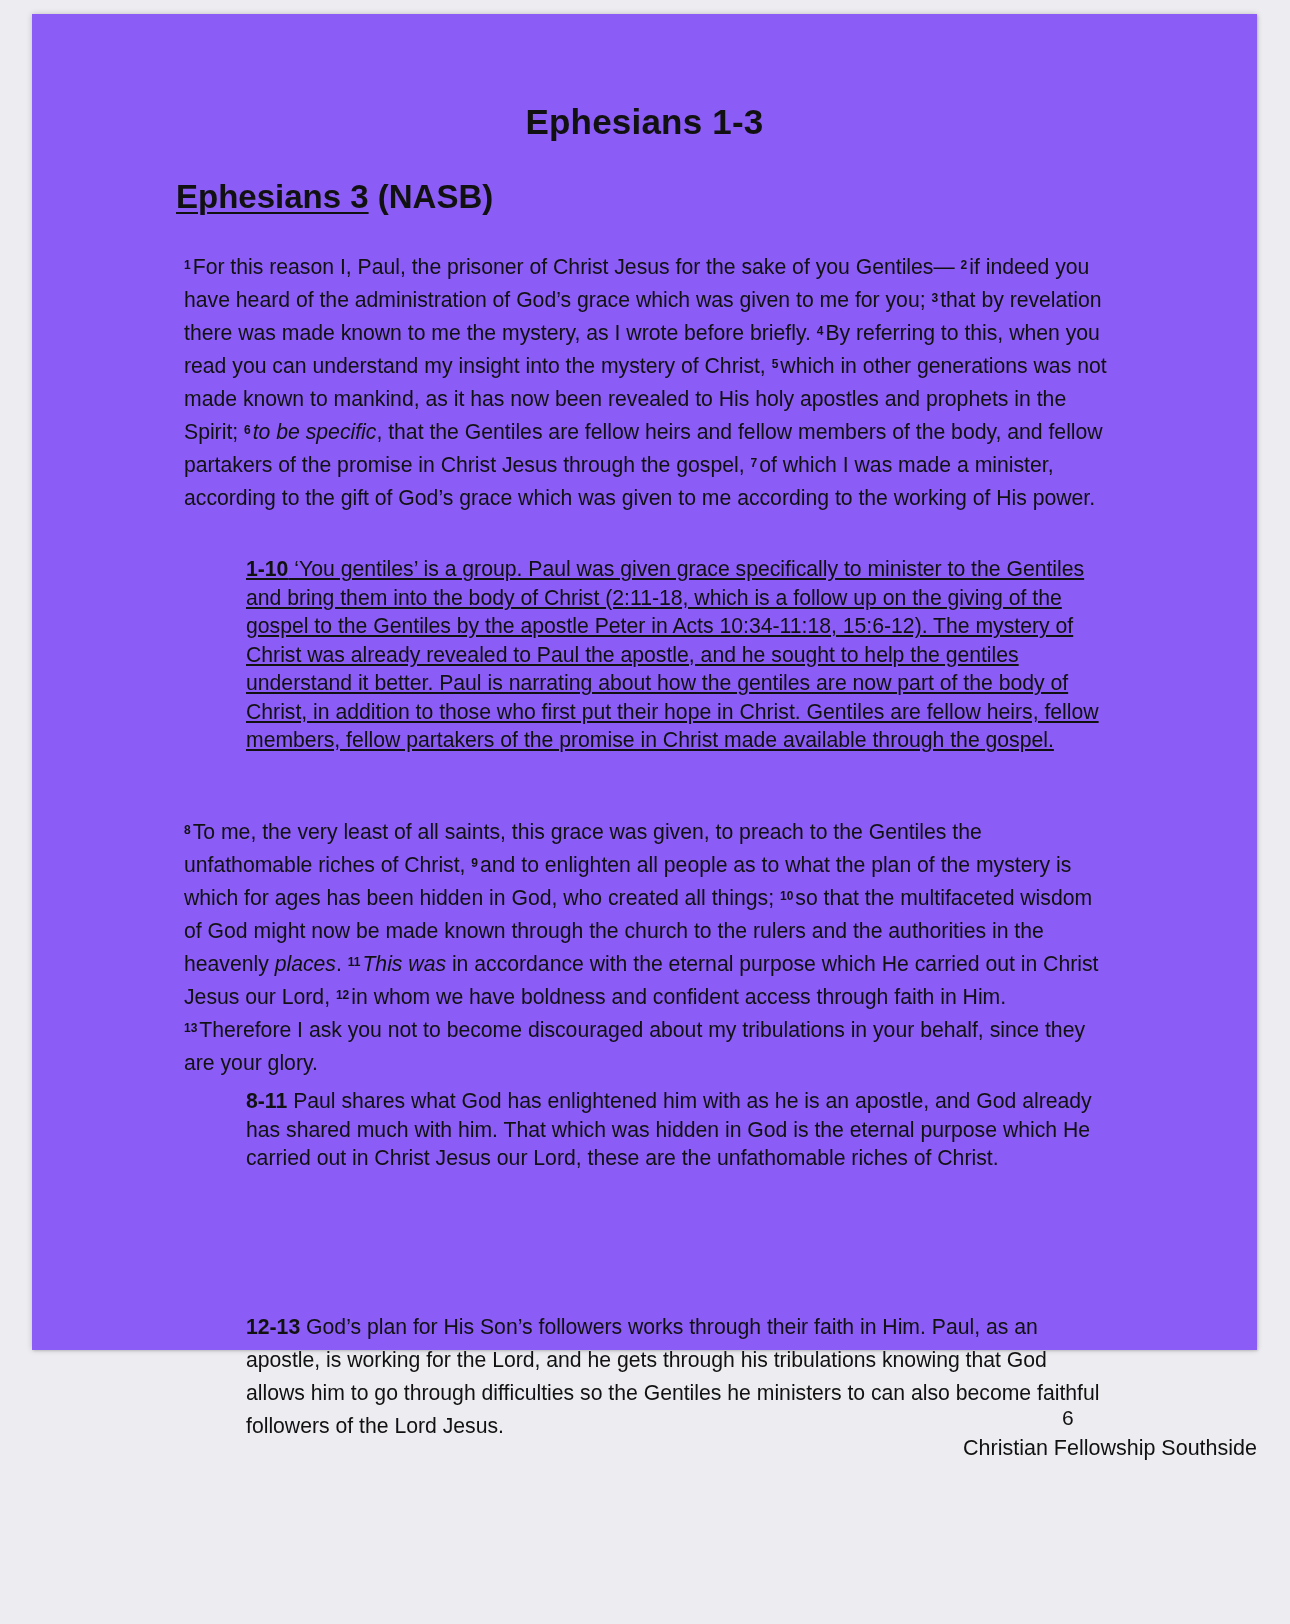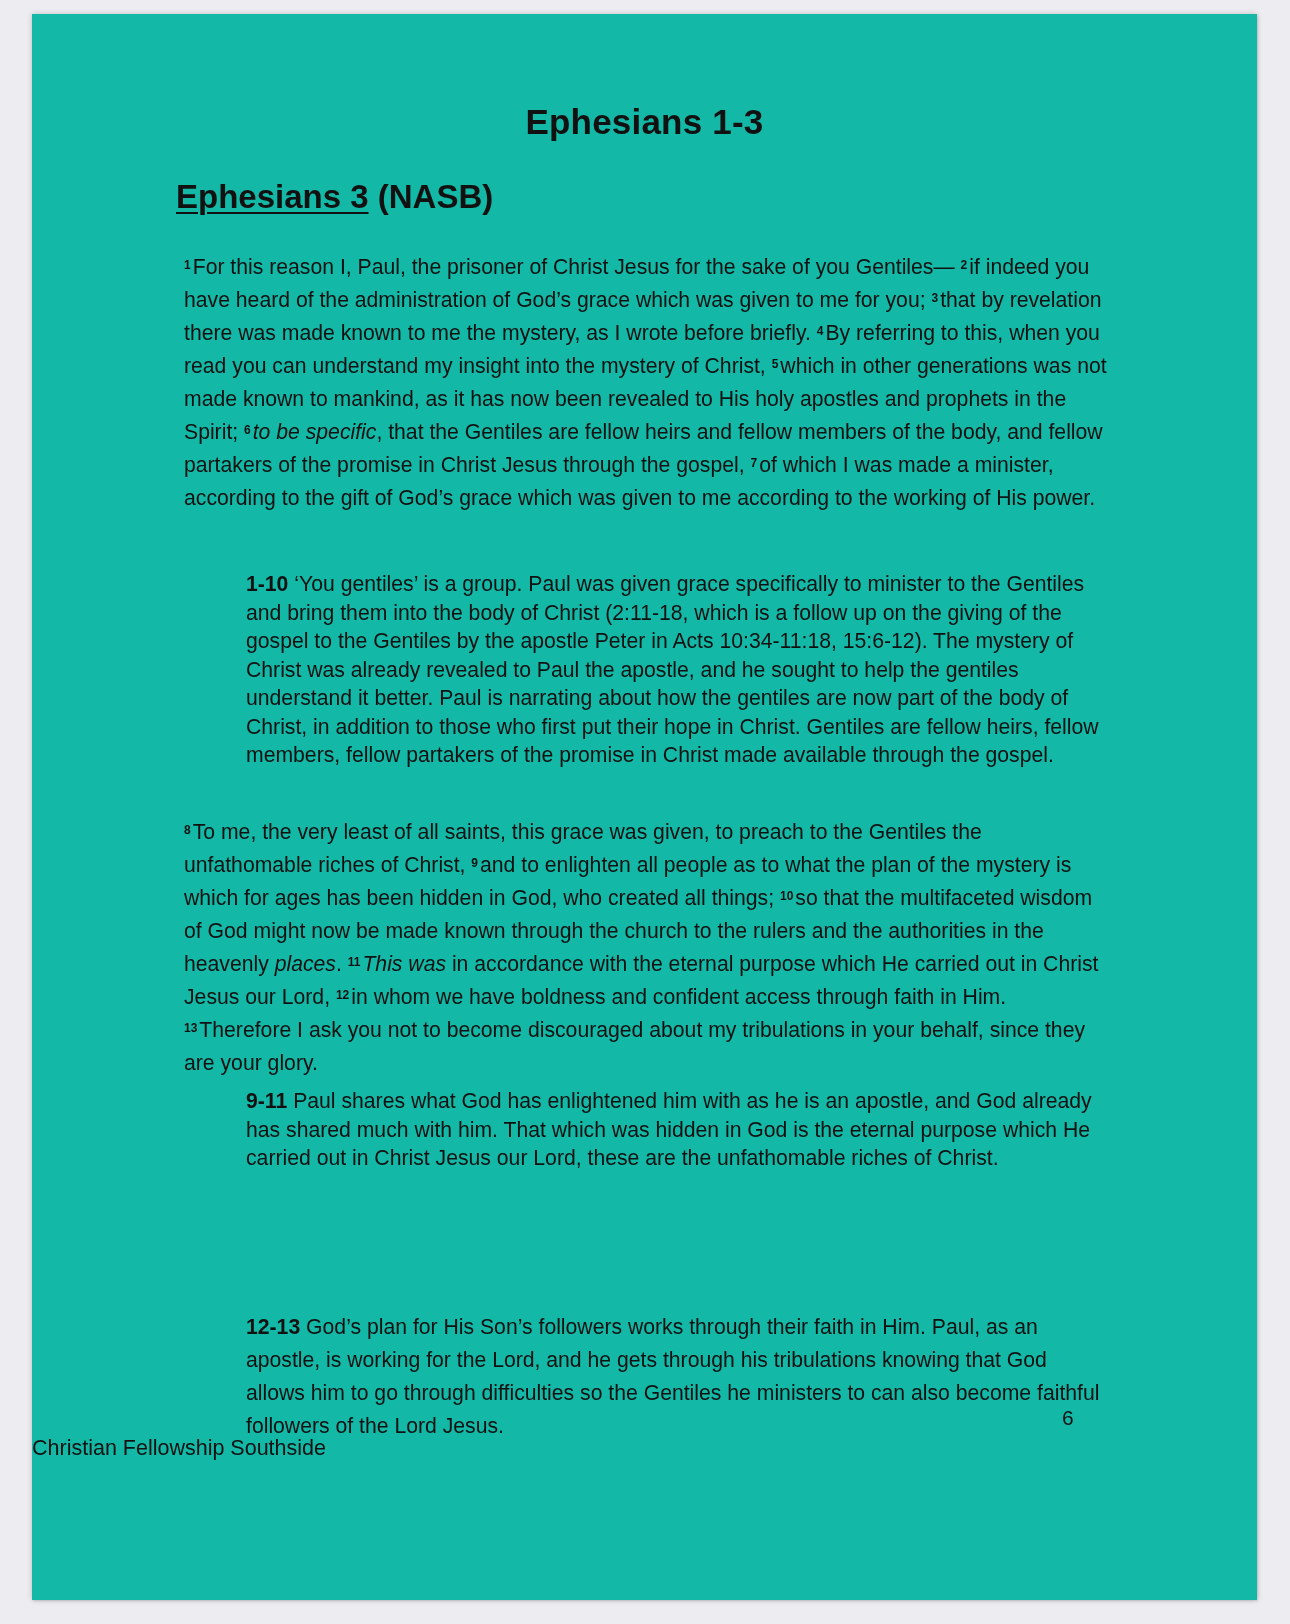--- a/index.html
+++ b/index.html
@@ -13,22 +13,22 @@
     body {
       position: relative;
       font-family: "Liberation Sans", "DejaVu Sans", sans-serif;
       color: #111;
     }
     .page {
       position: absolute;
       left: 32px;
       top: 14px;
       width: 1225px;
-      height: 1586px;
-      background: #14b8a6;
+      height: 1336px;
+      background: #8b5cf6;
       box-shadow: 0 0 6px rgba(0,0,0,0.18), 1px 1px 2px rgba(0,0,0,0.12);
     }
     .doc-title {
       position: absolute;
       top: 88px;
       left: 0;
       width: 100%;
       text-align: center;
       font-size: 35px;
       font-weight: bold;
@@ -60,21 +60,21 @@
     .v1 { top: 228px; }
     .v2 { top: 793px; }
     .note {
       position: absolute;
       left: 214px;
       width: 860px;
       font-size: 21.2px;
       line-height: 28.5px;
       margin: 0;
     }
-    .n1 { top: 556px; }
+    .n1 { top: 541px; text-decoration: underline; }
     .n2 { top: 1073px; }
     .n3 { top: 1296px; line-height: 33px; }
     .vnum {
       font-size: 12px;
       font-weight: bold;
       vertical-align: top;
       position: relative;
       top: -1px;
       margin-right: 2px;
     }
@@ -83,41 +83,41 @@
       position: absolute;
       top: 1392px;
       left: 1030px;
       font-size: 21px;
     }
     .footer {
       position: absolute;
       top: 1420px;
       left: 0;
       width: 100%;
-      text-align: left;
+      text-align: right;
       font-size: 21.5px;
       line-height: 28px;
     }
   </style>
 </head>
 <body>
 
 <div class="page">
 
   <h1 class="doc-title">Ephesians 1-3</h1>
 
   <h2 class="section-heading"><span class="u">Ephesians 3</span><span> (NASB)</span></h2>
 
   <p class="verses v1"><sup class="vnum">1</sup><span>For this reason I, Paul, the prisoner of Christ Jesus for the sake of you Gentiles— </span><sup class="vnum">2</sup><span>if indeed you have heard of the administration of God’s grace which was given to me for you; </span><sup class="vnum">3</sup><span>that by revelation there was made known to me the mystery, as I wrote before briefly. </span><sup class="vnum">4</sup><span>By referring to this, when you read you can understand my insight into the mystery of Christ, </span><sup class="vnum">5</sup><span>which in other generations was not made known to mankind, as it has now been revealed to His holy apostles and prophets in the Spirit; </span><sup class="vnum">6</sup><em>to be specific</em><span>, that the Gentiles are fellow heirs and fellow members of the body, and fellow partakers of the promise in Christ Jesus through the gospel, </span><sup class="vnum">7</sup><span>of which I was made a minister, according to the gift of God’s grace which was given to me according to the working of His power.</span></p>
 
   <p class="note n1"><span class="note-ref">1-10</span><span> ‘You gentiles’ is a group. Paul was given grace specifically to minister to the Gentiles and bring them into the body of Christ (2:11-18, which is a follow up on the giving of the gospel to the Gentiles by the apostle Peter in Acts 10:34-11:18, 15:6-12). The mystery of Christ was already revealed to Paul the apostle, and he sought to help the gentiles understand it better. Paul is narrating about how the gentiles are now part of the body of Christ, in addition to those who first put their hope in Christ. Gentiles are fellow heirs, fellow members, fellow partakers of the promise in Christ made available through the gospel.</span></p>
 
   <p class="verses v2"><sup class="vnum">8</sup><span>To me, the very least of all saints, this grace was given, to preach to the Gentiles the unfathomable riches of Christ, </span><sup class="vnum">9</sup><span>and to enlighten all people as to what the plan of the mystery is which for ages has been hidden in God, who created all things; </span><sup class="vnum">10</sup><span>so that the multifaceted wisdom of God might now be made known through the church to the rulers and the authorities in the heavenly </span><em>places</em><span>. </span><sup class="vnum">11</sup><em>This was</em><span> in accordance with the eternal purpose which He carried out in Christ Jesus our Lord, </span><sup class="vnum">12</sup><span>in whom we have boldness and confident access through faith in Him. </span><sup class="vnum">13</sup><span>Therefore I ask you not to become discouraged about my tribulations in your behalf, since they are your glory.</span></p>
 
-  <p class="note n2"><span class="note-ref">9-11</span><span> Paul shares what God has enlightened him with as he is an apostle, and God already has shared much with him. That which was hidden in God is the eternal purpose which He carried out in Christ Jesus our Lord, these are the unfathomable riches of Christ.</span></p>
+  <p class="note n2"><span class="note-ref">8-11</span><span> Paul shares what God has enlightened him with as he is an apostle, and God already has shared much with him. That which was hidden in God is the eternal purpose which He carried out in Christ Jesus our Lord, these are the unfathomable riches of Christ.</span></p>
 
   <p class="note n3"><span class="note-ref">12-13</span><span> God’s plan for His Son’s followers works through their faith in Him. Paul, as an apostle, is working for the Lord, and he gets through his tribulations knowing that God allows him to go through difficulties so the Gentiles he ministers to can also become faithful followers of the Lord Jesus.</span></p>
 
   <div class="page-number">6</div>
 
   <div class="footer">
     <div>Christian Fellowship Southside</div>
   </div>
 
 </div>

